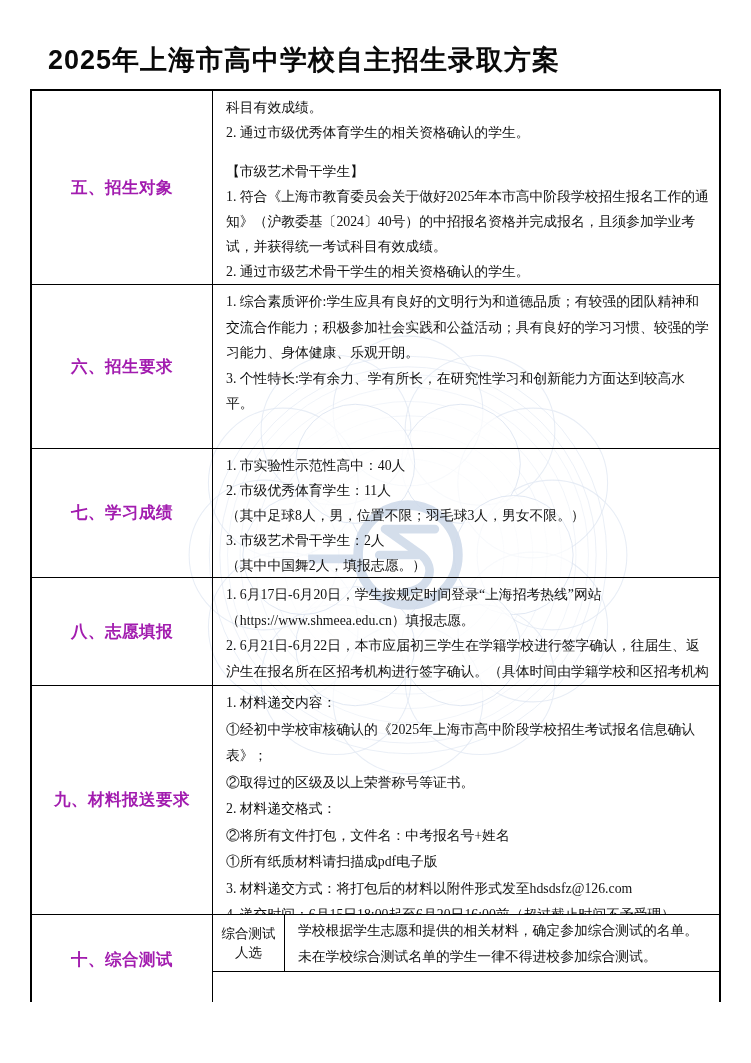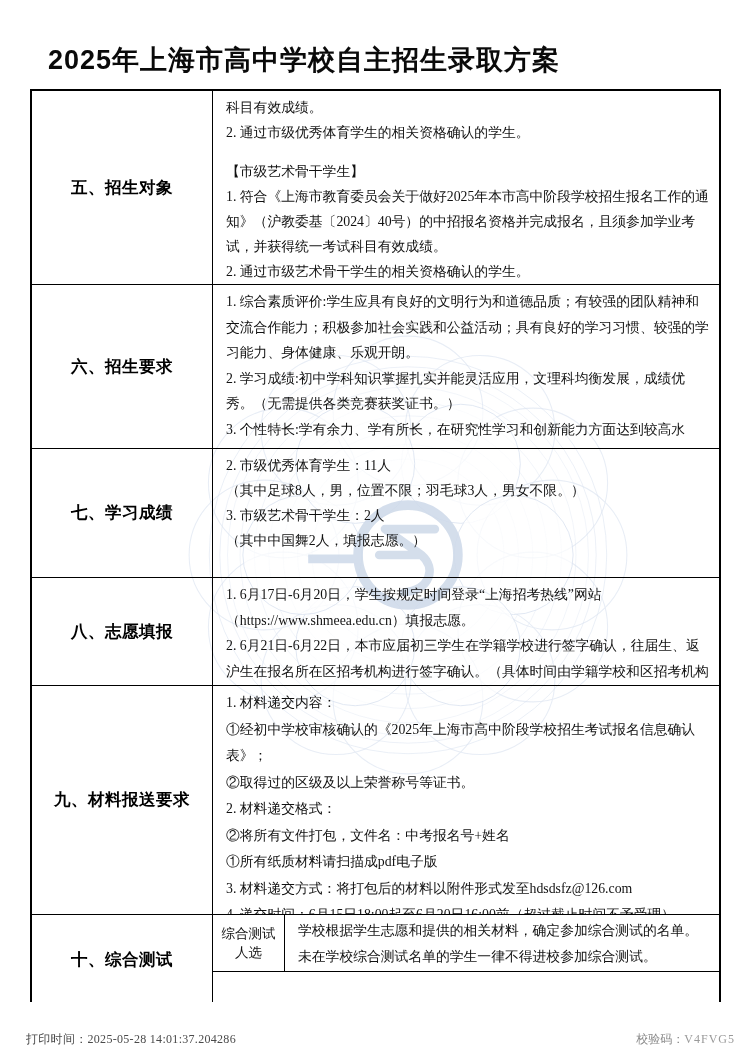--- a/index.html
+++ b/index.html
@@ -23,21 +23,21 @@
     position:absolute; left:30px; top:89px; width:691px; height:913px;
     border:2px solid #000; border-bottom:none; box-sizing:border-box;
     overflow:hidden; z-index:1; background:transparent;
   }
   .t-row{display:flex; border-bottom:1.5px solid #000; box-sizing:border-box;}
   .t-row.last{border-bottom:none;}
   .row-header{
     flex:0 0 181px; border-right:1.5px solid #000; box-sizing:border-box;
     display:flex; align-items:center; justify-content:center; text-align:center;
     font-family:"Liberation Sans","DejaVu Sans",sans-serif;
-    font-weight:800; font-size:16.5px; color:#000000; letter-spacing:.5px;
+    font-weight:800; font-size:16.5px; color:#a21caf; letter-spacing:.5px;
   }
   .row-content{
     flex:1 1 auto; padding:4px 10px 0 13px; box-sizing:border-box;
     font-size:13.8px; line-height:25.5px; overflow:hidden;
   }
   .row-content .para{white-space:pre-wrap;}
   .row-content .para.blank{height:14px;}
   .r5 .para{line-height:25px;}
   .r9 .para{line-height:26.5px;}
   
@@ -125,28 +125,28 @@
           <div class="para">【市级艺术骨干学生】</div>
           <div class="para">1. 符合《上海市教育委员会关于做好2025年本市高中阶段学校招生报名工作的通知》（沪教委基〔2024〕40号）的中招报名资格并完成报名，且须参加学业考试，并获得统一考试科目有效成绩。</div>
           <div class="para">2. 通过市级艺术骨干学生的相关资格确认的学生。</div>
         </div>
     </div>
 
     <div class="t-row" style="height:164px">
       <div class="row-header">六、招生要求</div>
       <div class="row-content">
           <div class="para">1. 综合素质评价:学生应具有良好的文明行为和道德品质；有较强的团队精神和交流合作能力；积极参加社会实践和公益活动；具有良好的学习习惯、较强的学习能力、身体健康、乐观开朗。</div>
-          <div class="para">2. 学习成绩:初中学科知识掌握扎实并能灵活应用，文理科均衡发展，成绩优秀。（无需提供各类竞赛获奖证书。）</div>
           <div class="para">3. 个性特长:学有余力、学有所长，在研究性学习和创新能力方面达到较高水平。</div>
         </div>
     </div>
 
     <div class="t-row" style="height:129px">
       <div class="row-header">七、学习成绩</div>
       <div class="row-content" style="line-height:25px">
+          <div class="para">1. 市实验性示范性高中：40人</div>
           <div class="para">2. 市级优秀体育学生：11人</div>
           <div class="para">（其中足球8人，男，位置不限；羽毛球3人，男女不限。）</div>
           <div class="para">3. 市级艺术骨干学生：2人</div>
           <div class="para">（其中中国舞2人，填报志愿。）</div>
         </div>
     </div>
 
     <div class="t-row" style="height:108px">
       <div class="row-header">八、志愿填报</div>
       <div class="row-content">
@@ -175,18 +175,14 @@
       <div class="sub-wrap">
         <div class="sub-row first">
           <div class="sub-label">综合测试人选</div>
           <div class="sub-content">学校根据学生志愿和提供的相关材料，确定参加综合测试的名单。未在学校综合测试名单的学生一律不得进校参加综合测试。</div>
         </div>
       </div>
     </div>
 
   </div>
 
-  <div class="page-footer">
-    <div class="print-time"><span>打印时间：</span><span>2025-05-28 14:01:37.204286</span></div>
-    <div class="checksum"><span>校验码：</span><span class="val">V4FVG5</span></div>
-  </div>
 
 </div>
 
 </body></html>

